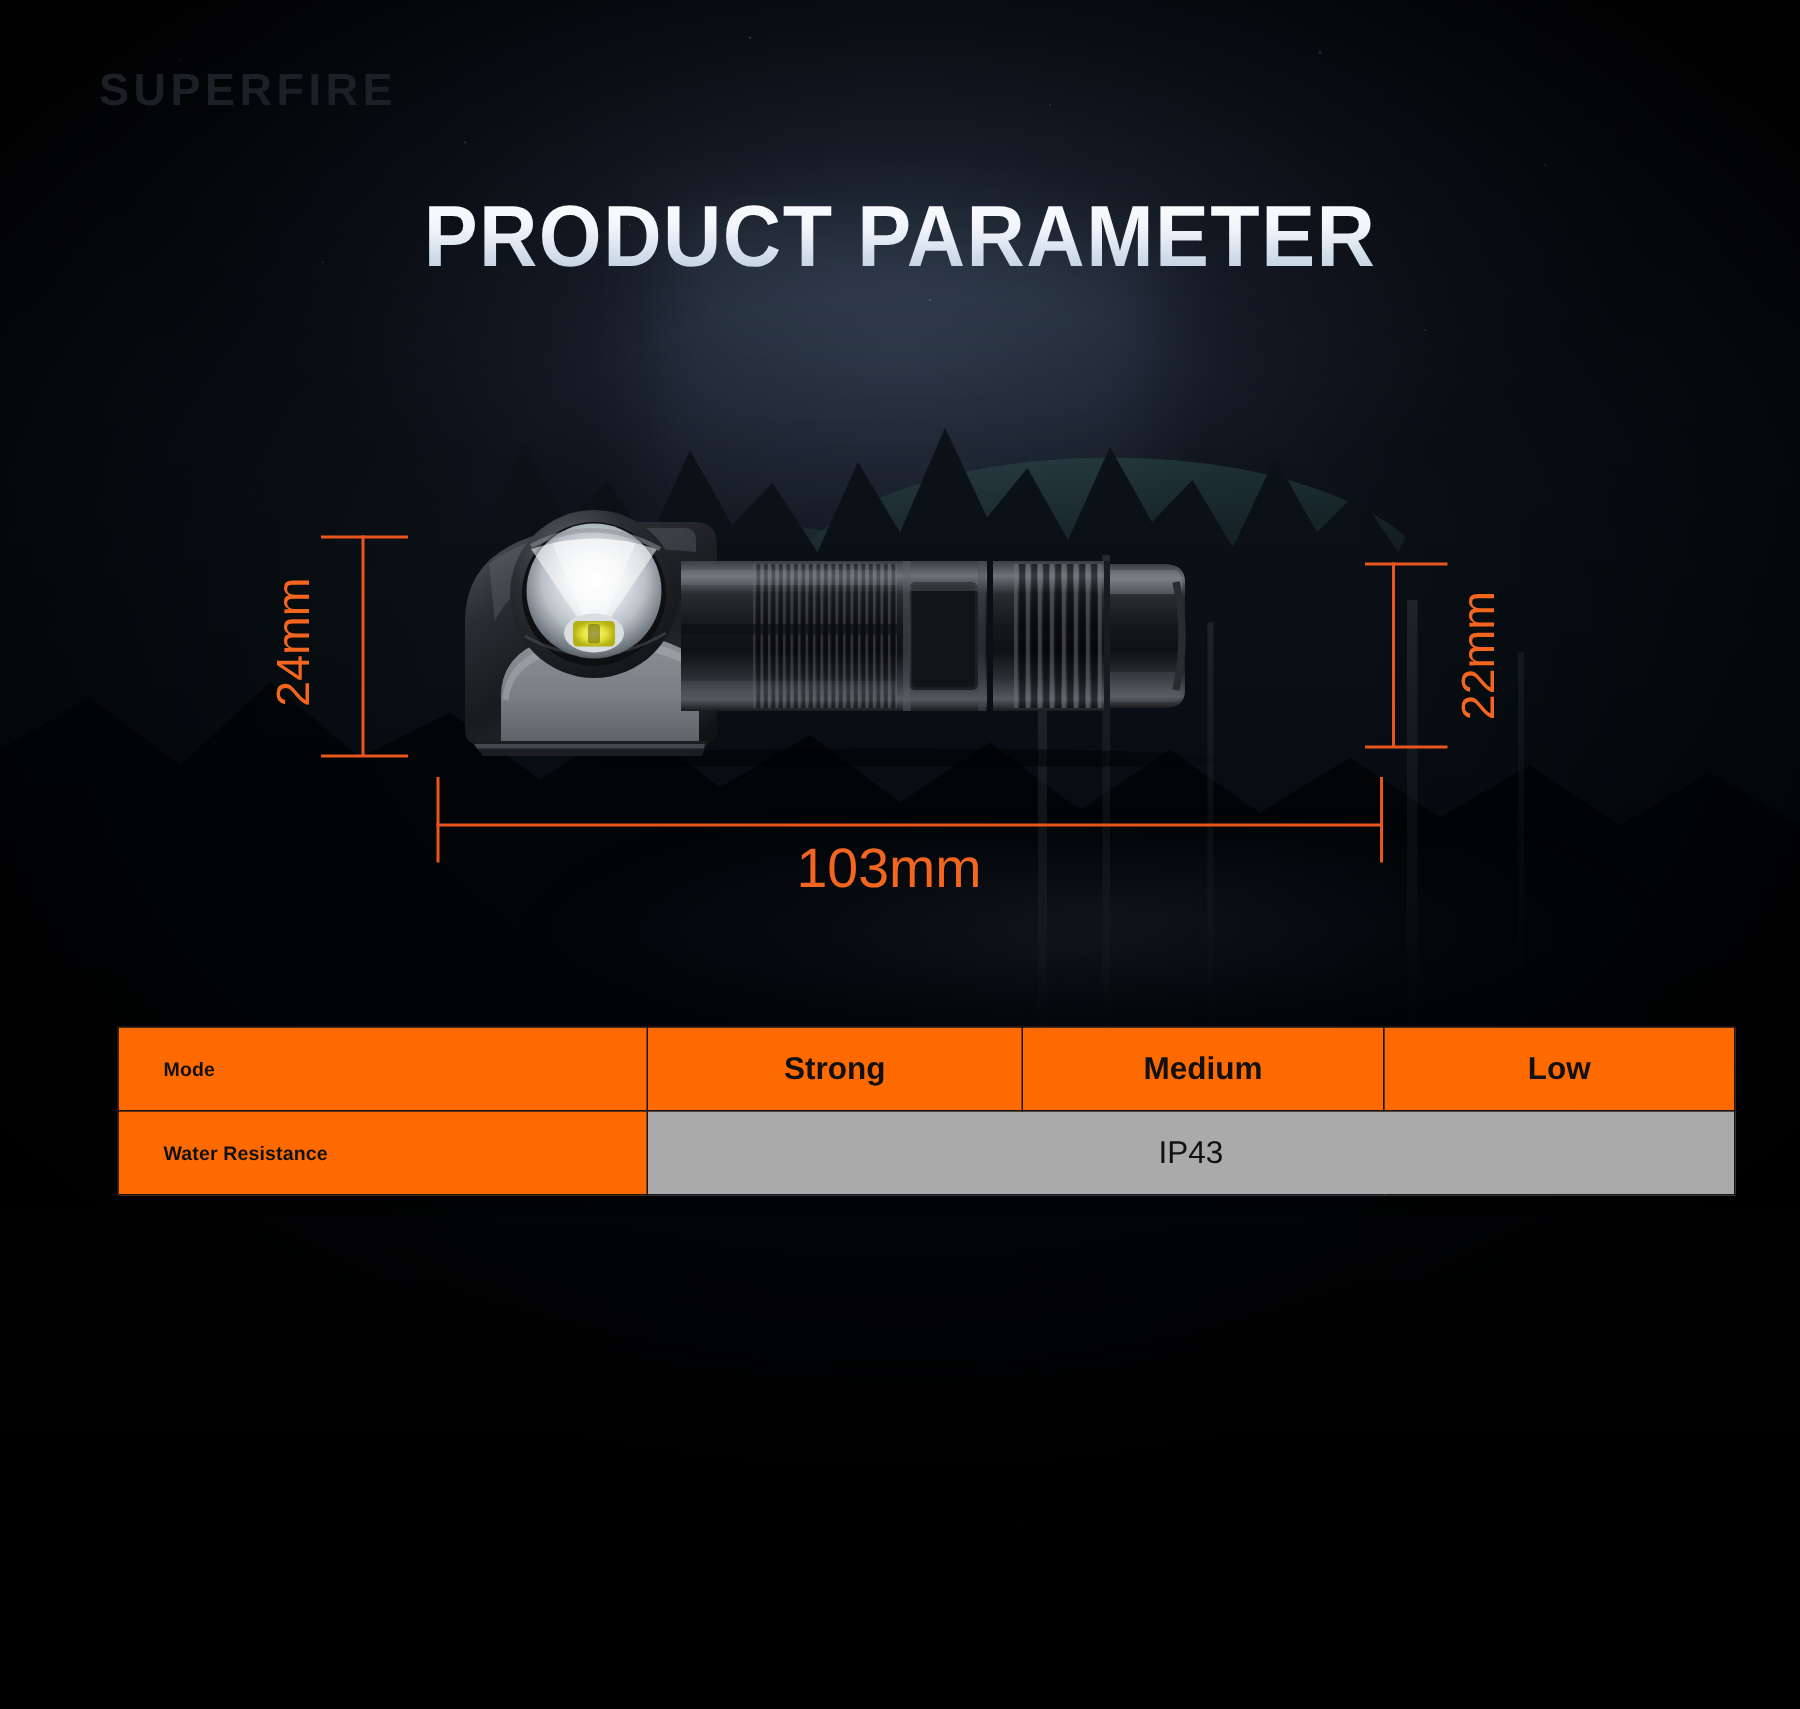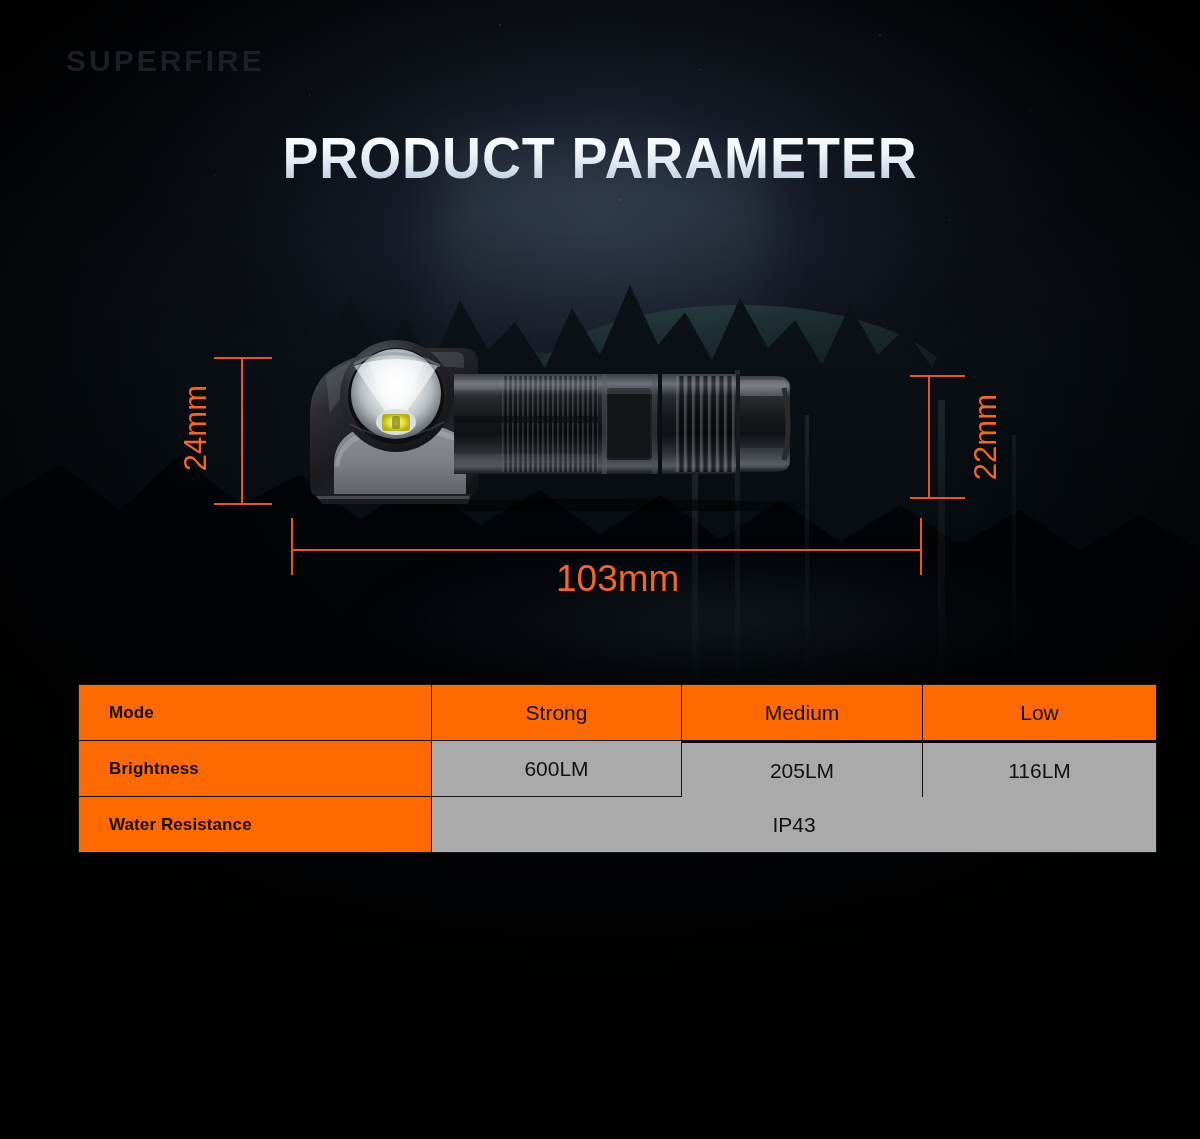--- a/index.html
+++ b/index.html
@@ -171,32 +171,32 @@
     font-family: "Liberation Sans", sans-serif;
     color: #111;
     font-size: 20px;
     font-weight: 400;
   }
   .spec-table td.label {
     background: #FF6A00;
     width: 322px;
     padding-left: 30px;
     font-weight: 700;
-    font-size: 17px;
+    font-size: 13px;
     text-align: left;
     letter-spacing: 0.1px;
   }
   .spec-table td.val {
     background: #AAAAAA;
     text-align: center;
     font-size: 21px;
   }
   .spec-table tr.head td.val {
     background: #FF6A00;
-    font-weight: 400;
+    font-weight: 700;
     font-size: 21px;
   }
   .spec-table td.c1 { width: 249px; }
   .spec-table td.c2 { width: 240px; text-align: center; }
   .spec-table td.c3 { width: 233px; }
   .off-b { position: relative; top: 2px; }
 </style>
 </head>
 <body>
 
@@ -450,36 +450,30 @@
   <div class="dim-label dim-label-v" style="left:178px; top:385px;">24mm</div>
 
   <div class="dim-cap-h" style="left:910px; top:375px; width:55px;"></div>
   <div class="dim-line-v" style="left:928px; top:375px; height:123px;"></div>
   <div class="dim-cap-h" style="left:910px; top:497px; width:55px;"></div>
   <div class="dim-label dim-label-v" style="left:968px; top:394px;">22mm</div>
 
   <div class="dim-line-v" style="left:291px; top:518px; height:57px;"></div>
   <div class="dim-cap-h" style="left:291px; top:549px; width:630px;"></div>
   <div class="dim-line-v" style="left:920px; top:518px; height:57px;"></div>
-  <div class="dim-label dim-label-h" style="left:556px; top:558px;">103mm</div>
+  <div class="dim-label dim-label-h" style="left:531px; top:558px;">103mm</div>
 
   <table class="spec-table">
     <tbody>
       <tr class="head">
         <td class="label">Mode</td>
         <td class="val c1">Strong</td>
         <td class="val c2">Medium</td>
         <td class="val c3">Low</td>
       </tr>
       <tr>
-        <td class="label">Brightness</td>
-        <td class="val c1">600LM</td>
-        <td class="val c2 off-b">205LM</td>
-        <td class="val c3 off-b">116LM</td>
-      </tr>
-      <tr>
         <td class="label">Water Resistance</td>
         <td class="val" colspan="3">IP43</td>
       </tr>
     </tbody>
   </table>
 
 </div>
 
 </body></html>

